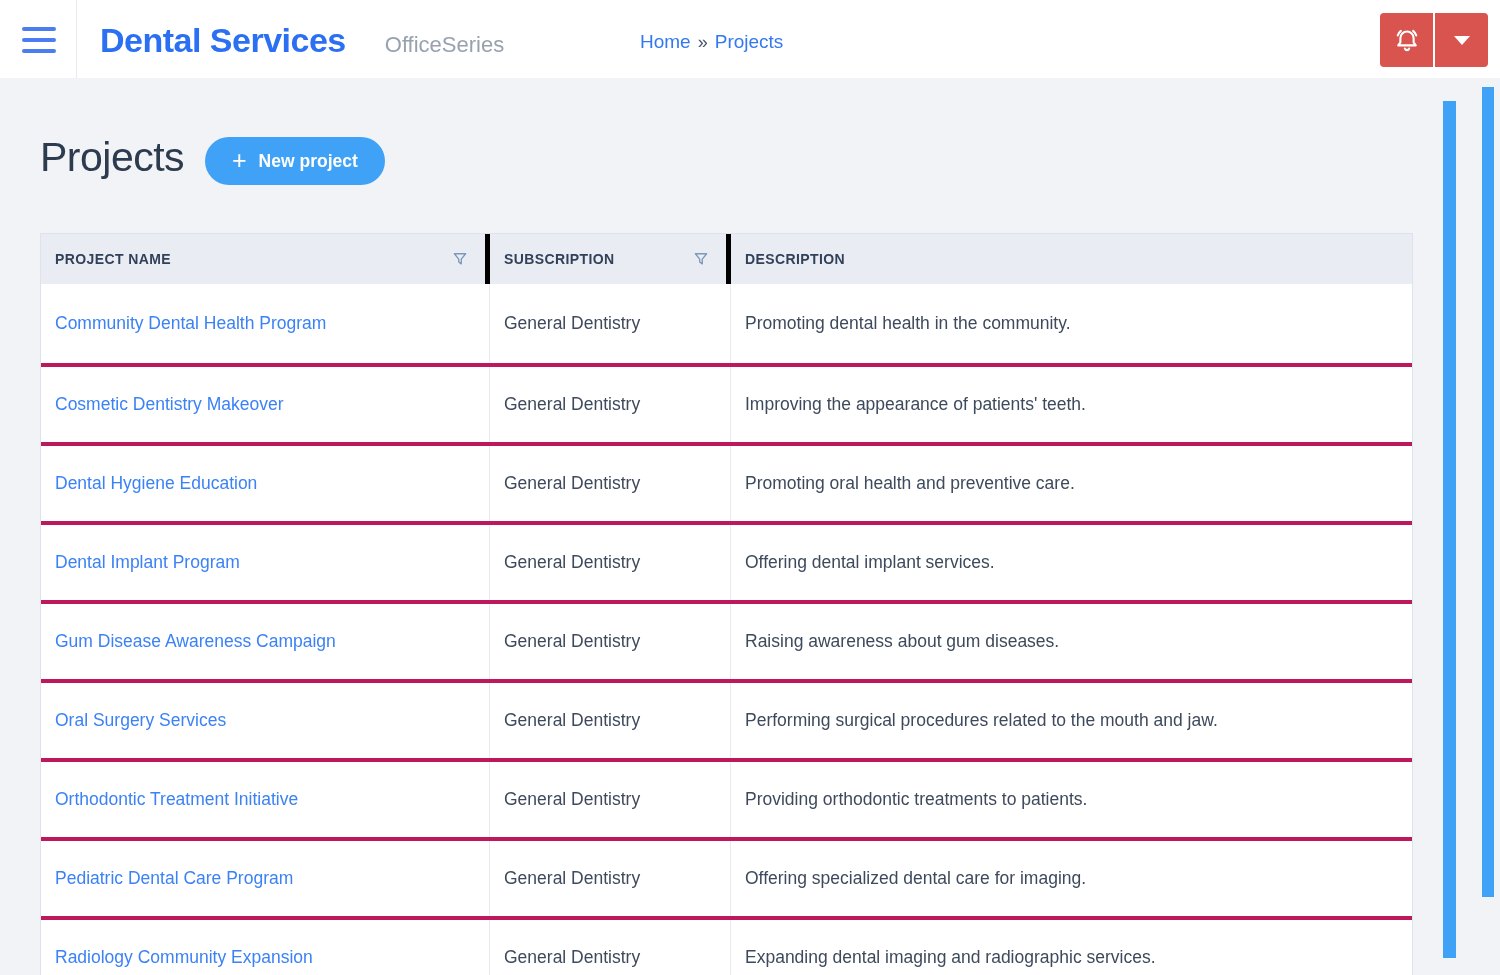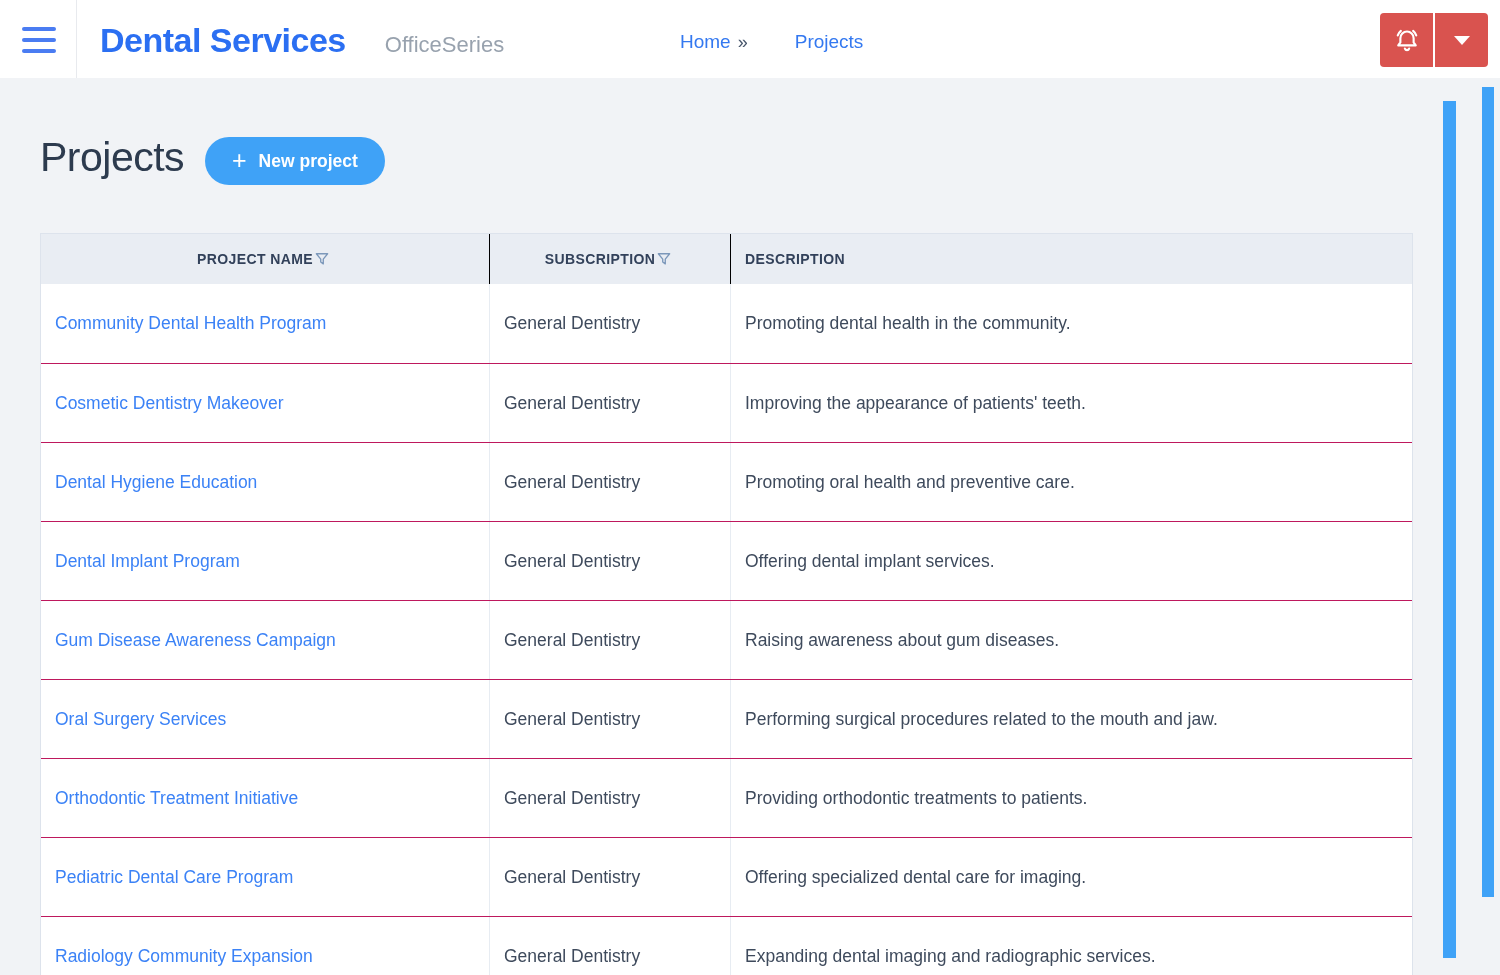--- a/index.html
+++ b/index.html
@@ -19,21 +19,21 @@
     position:absolute; left:22px; top:25px; width:36px; height:30px;
     background:none; border:none; cursor:pointer;
     display:flex; flex-direction:column; justify-content:space-between; padding:2px 0;
   }
   .hamburger span { display:block; width:34px; height:4px; background:#4a7cf2; border-radius:2px; }
   .header-divider { position:absolute; left:76px; top:0; width:1px; height:78px; background:#e8eaee; }
   .brand-wrap { position:absolute; left:100px; top:0; height:58px; display:flex; align-items:baseline; padding-top:20px; }
   .brand-title { font-size:34px; font-weight:700; color:#2b6ff2; letter-spacing:-0.5px; line-height:40px; }
   .brand-suite { font-size:22px; color:#98a2ae; margin-left:39px; }
   .breadcrumb { position:absolute; left:640px; top:31px; display:flex; align-items:center; font-size:19px; gap:7px; }
-  .breadcrumb a { color:#3378f0; text-decoration:none;margin-left:40px; }
+  .breadcrumb a { color:#3378f0; text-decoration:none; }
   .breadcrumb .sep { color:#47566b; font-size:18px; }
   .header-actions { position:absolute; top:13px; right:12px; display:flex; gap:2px; }
   .hdr-btn {
     width:53px; height:54px; background:#d9534f; border:none; cursor:pointer;
     display:flex; align-items:center; justify-content:center;
   }
   .hdr-btn.left { border-radius:4px 0 0 4px; }
   .hdr-btn.right { border-radius:0 4px 4px 0; }
   .caret-down {
     width:0; height:0; border-left:8px solid transparent; border-right:8px solid transparent;
@@ -58,25 +58,25 @@
   }
   .thead {
     display:grid; grid-template-columns:449px 241px 1fr;
     background:#e9edf3; height:50px;
   }
   .th {
     display:flex; align-items:center; justify-content:space-between;
     padding:0 16px 0 14px; font-size:14px; font-weight:700;
     letter-spacing:0.4px; color:#32415a;
   }
-  .th:not(:last-child) { border-right:1px solid #000000;justify-content:center; }
+  .th:not(:last-child) { border-right:5px solid #000000; }
   .filter-btn { background:none; border:none; cursor:pointer; padding:0; display:flex; align-items:center; }
   .tbody .row {
     display:grid; grid-template-columns:449px 241px 1fr;
-    height:79px; background:#ffffff; border-top:1px solid #be185d;
+    height:79px; background:#ffffff; border-top:4px solid #be185d;
   }
   .tbody .row:first-child { border-top:none; }
   .cell {
     display:flex; align-items:center; padding:0 14px;
     font-size:17.5px; color:#3e4a5c;
   }
   .cell:not(:last-child) { border-right:1px solid #e7ecf2; }
   .cell a { color:#3b82f6; text-decoration:none; }
 
   

